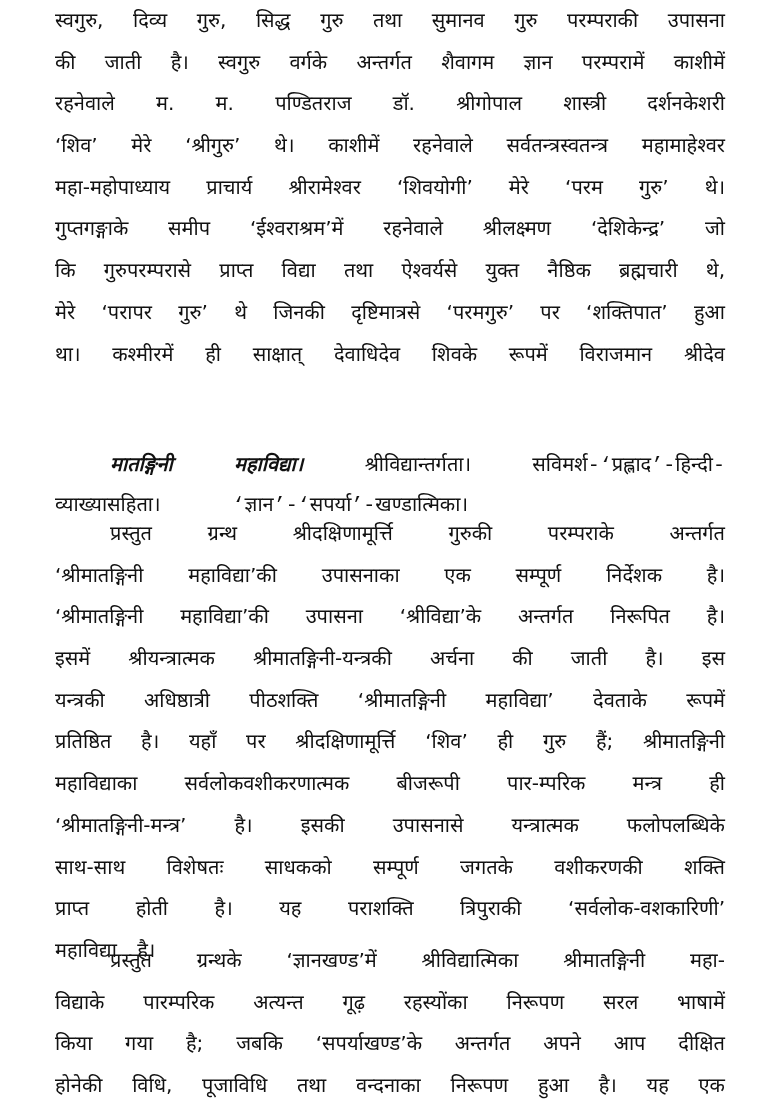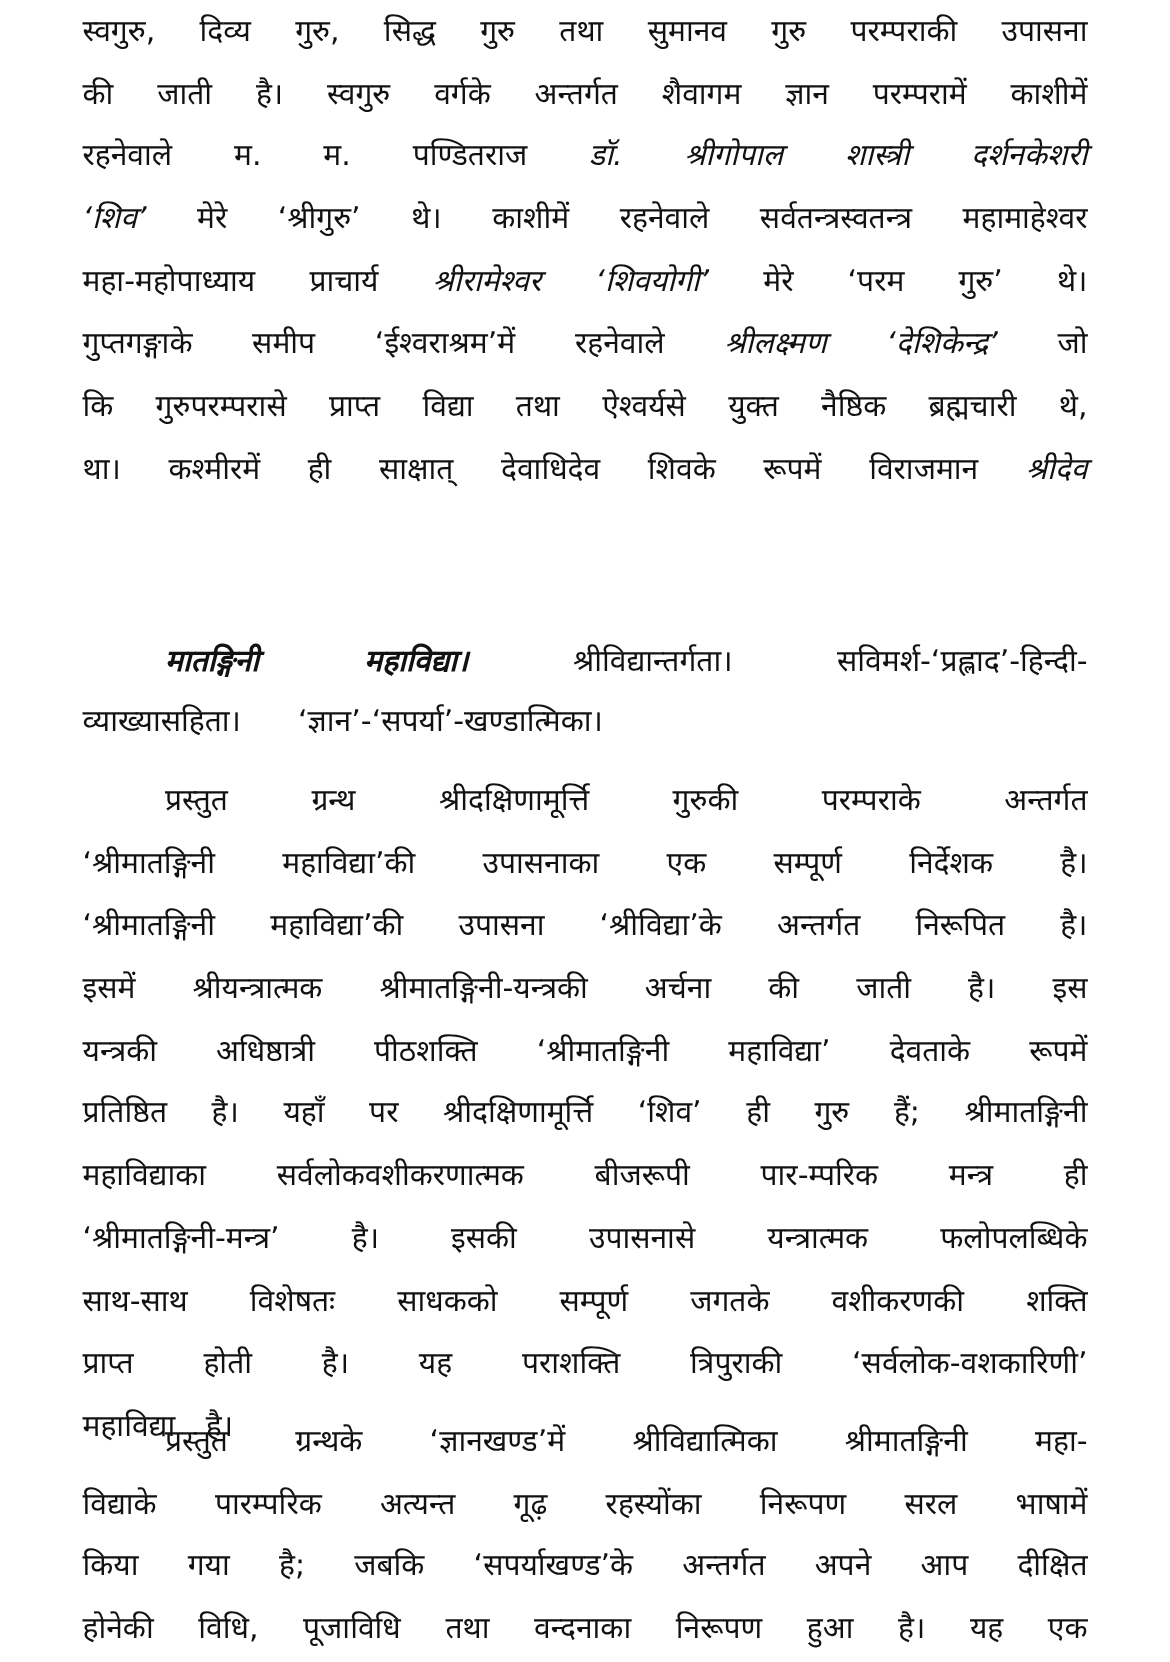--- a/index.html
+++ b/index.html
@@ -35,42 +35,43 @@
       text-align: justify;
       text-align-last: justify;
       overflow: visible;
     }
     .line.last {
       text-align-last: left;
     }
     .indent {
       padding-left: 55px;
     }
-    .it { font-style: italic; }
+    .it { }
     .bi { font-style: italic; font-weight: bold; }
     .p1 { position: absolute; top: 0px; left: 0; width: 670px; }
-    .entry { position: absolute; top: 420px; left: 0; width: 670px; }
+    .entry { position: absolute; top: 446px; left: 0; width: 670px; font-family: Liberation Mono, monospace; }
     .entry .line { height: 40px; line-height: 40px; }
     .p2 { position: absolute; top: 513px; left: 0; width: 670px; }
     .p3 { position: absolute; top: 940px; left: 0; width: 670px; }
     .seg { display: inline; }
   </style>
 </head>
 <body>
 
 <div class="page">
 
   <div class="para p1">
     <span class="line"><span class="seg">स्वगुरु, दिव्य गुरु, सिद्ध गुरु तथा सुमानव गुरु परम्पराकी उपासना</span></span>
     <span class="line"><span class="seg">की जाती है। स्वगुरु वर्गके अन्तर्गत शैवागम ज्ञान परम्परामें काशीमें</span></span>
     <span class="line"><span class="seg">रहनेवाले म. म. पण्डितराज </span><span class="seg it">डॉ. श्रीगोपाल शास्त्री दर्शनकेशरी</span></span>
     <span class="line"><span class="seg it">‘शिव’</span><span class="seg"> मेरे ‘श्रीगुरु’ थे। काशीमें रहनेवाले सर्वतन्त्रस्वतन्त्र महामाहेश्वर</span></span>
     <span class="line"><span class="seg">महा-महोपाध्याय प्राचार्य </span><span class="seg it">श्रीरामेश्वर ‘शिवयोगी’</span><span class="seg"> मेरे ‘परम गुरु’ थे।</span></span>
     <span class="line"><span class="seg">गुप्तगङ्गाके समीप ‘ईश्वराश्रम’में रहनेवाले </span><span class="seg it">श्रीलक्ष्मण ‘देशिकेन्द्र’</span><span class="seg"> जो</span></span>
     <span class="line"><span class="seg">कि गुरुपरम्परासे प्राप्त विद्या तथा ऐश्वर्यसे युक्त नैष्ठिक ब्रह्मचारी थे,</span></span>
+    <span class="line"><span class="seg">मेरे ‘परापर गुरु’ थे जिनकी दृष्टिमात्रसे ‘परमगुरु’ पर ‘शक्तिपात’ हुआ</span></span>
     <span class="line"><span class="seg">था। कश्मीरमें ही साक्षात् देवाधिदेव शिवके रूपमें विराजमान </span><span class="seg it">श्रीदेव</span></span>
   </div>
 
   <div class="para entry">
     <span class="line indent"><span class="seg bi">मातङ्गिनी महाविद्या।</span><span class="seg"> श्रीविद्यान्तर्गता। सविमर्श-‘प्रह्लाद’-हिन्दी-</span></span>
     <span class="line last" style="white-space: pre;"><span class="seg">व्याख्यासहिता।      ‘ज्ञान’-‘सपर्या’-खण्डात्मिका।</span></span>
   </div>
 
   <div class="para p2">
     <span class="line indent">प्रस्तुत ग्रन्थ श्रीदक्षिणामूर्त्ति गुरुकी परम्पराके अन्तर्गत</span>

